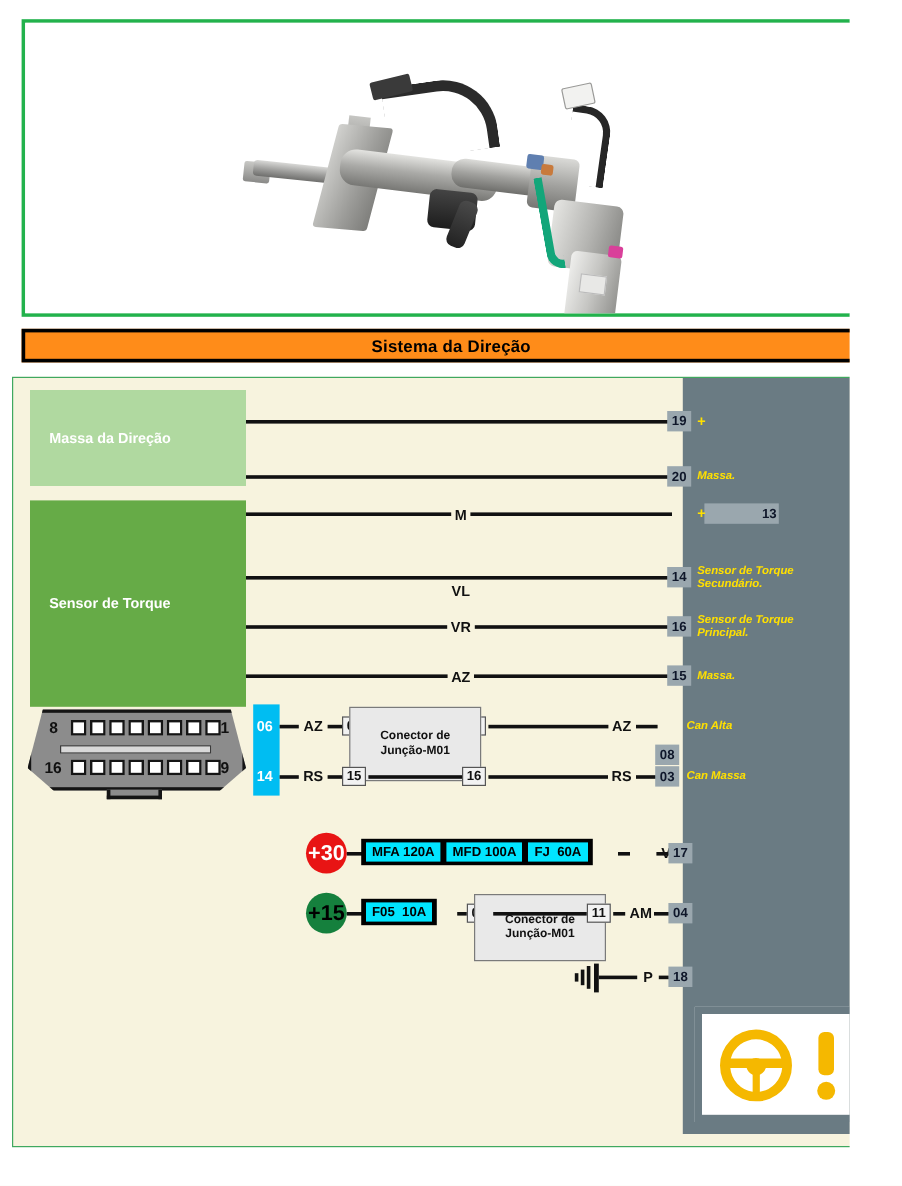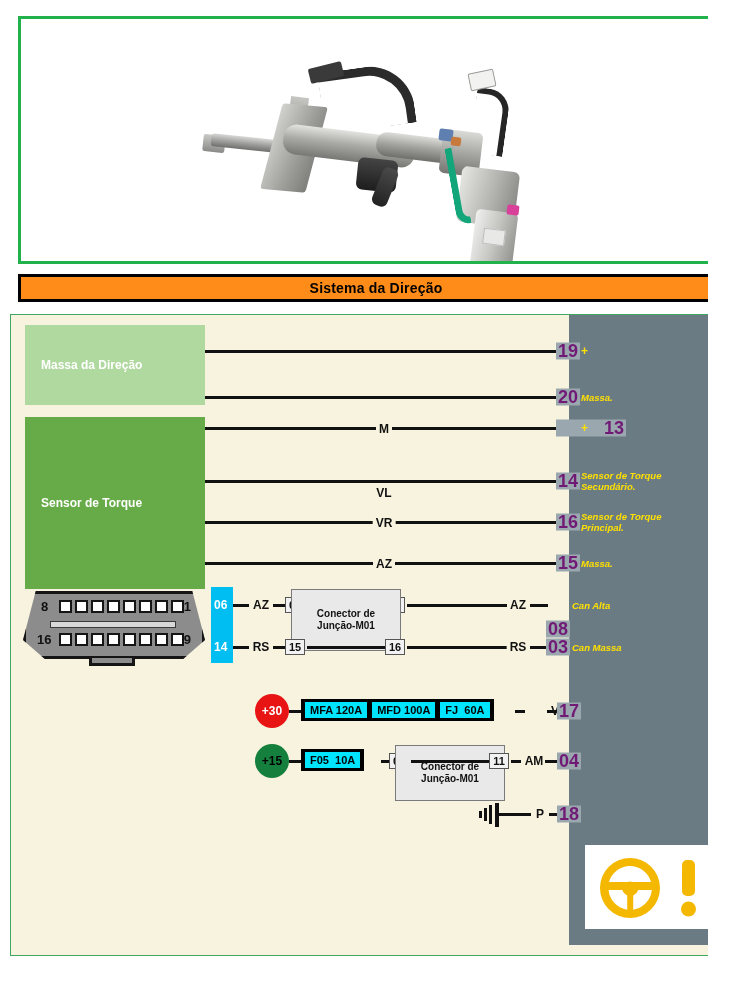--- a/index.html
+++ b/index.html
@@ -211,21 +211,21 @@
     position: absolute;
     font-size: 12px; font-weight: bold; color: #111;
     background: #f7f3de; padding: 0 3px;
     transform: translate(-50%, -50%);
   }
   
   .pin {
     position: absolute;
     min-width: 20px; height: 17px;
     background: #9aa7ae;
-    color: #701a75; font-size: 18px; font-weight: bold;
+    color: #0f172a; font-size: 11px; font-weight: bold;
     display: flex; align-items: center; justify-content: center;
     transform: translateY(-50%);
     padding: 0 2px;
   }
   .pin-desc {
     position: absolute;
     color: #ffe000; font-size: 9.5px; font-style: italic; font-weight: bold;
     line-height: 11px;
     transform: translateY(-50%);
     white-space: pre-line;
@@ -300,21 +300,21 @@
   }
   .fuse {
     background: #00e5ff; color: #000;
     font-size: 11px; font-weight: bold;
     padding: 2px 5px; white-space: pre; text-align: right;
   }
   .src-circle {
     position: absolute;
     width: 34px; height: 34px; border-radius: 50%;
     display: flex; align-items: center; justify-content: center;
-    color: #ffffff; font-size: 12px; font-weight: bold;
+    color: #ffffff; font-size: 18px; font-weight: bold;
     transform: translateY(-50%);
   }
   .src-30 { background: #e81414; }
   .src-15 { background: #15803d; color: #000; }
 
   
   .gnd { position: absolute; }
 
   
   .lamp-box {
@@ -374,21 +374,21 @@
     <div class="wire" style="left:194px; top:35px; width:355px;"></div>
     <div class="pin" style="left:545px; top:36px;">19</div>
     <div class="pin-plus" style="left:570px; top:36px;">+</div>
 
     <div class="wire" style="left:194px; top:81px; width:355px;"></div>
     <div class="pin" style="left:545px; top:82px;">20</div>
     <div class="pin-desc" style="left:570px; top:82px;">Massa.</div>
 
     <div class="wire" style="left:194px; top:112px; width:355px;"></div>
     <div class="wlabel" style="left:373px; top:114px;">M</div>
-    <div class="pin" style="left:545px; top:113px;padding-left:48px;">13</div>
+    <div class="pin" style="left:576px; top:113px;padding-left:48px;">13</div>
     <div class="pin-plus" style="left:570px; top:113px;">+</div>
 
     <div class="wire" style="left:194px; top:165px; width:355px;"></div>
     <div class="wlabel" style="left:373px; top:178px;">VL</div>
     <div class="pin" style="left:545px; top:166px;">14</div>
     <div class="pin-desc" style="left:570px; top:166px;">Sensor de Torque
 Secundário.</div>
 
     <div class="wire" style="left:194px; top:206px; width:355px;"></div>
     <div class="wlabel" style="left:373px; top:208px;">VR</div>

